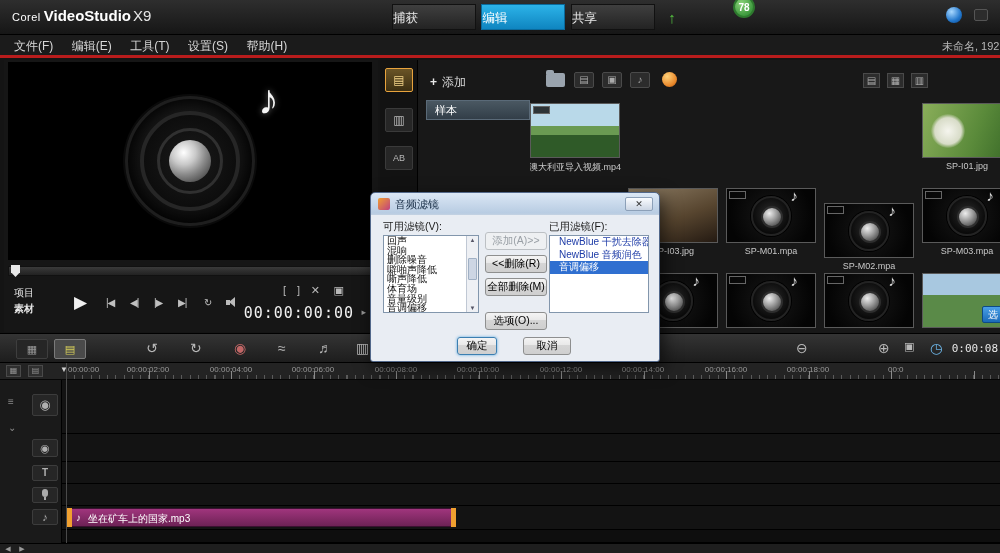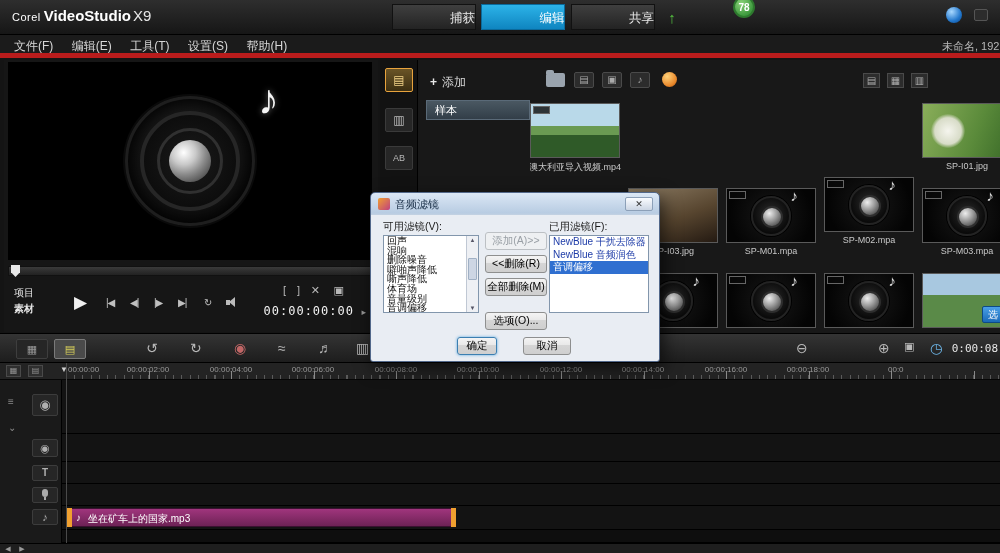--- a/index.html
+++ b/index.html
@@ -8,36 +8,36 @@
   .app{position:absolute;left:0;top:0;width:1000px;height:553px;overflow:hidden;background:#141414;color:#ddd}
 
   
   .titlebar{position:absolute;left:0;top:0;width:1000px;height:35px;
     background:linear-gradient(#2e2e2e,#161616);border-bottom:1px solid #000}
   .logo{position:absolute;left:12px;top:7px;white-space:nowrap}
   .logo-corel{font-size:11px;color:#fff;letter-spacing:.5px}
   .logo-vs{font-size:15px;font-weight:bold;color:#fff;margin-left:3px}
   .logo-x9{font-size:15px;color:#e8e8e8;margin-left:2px}
   .tabs{position:absolute;left:392px;top:4px;height:27px;white-space:nowrap}
-  .tab{display:inline-block;width:84px;height:26px;line-height:26px;text-align:right;
+  .tab{display:inline-block;width:84px;height:26px;line-height:26px;text-align:left;
     font-size:12.5px;color:#e8e8e8;background:linear-gradient(#3f3f3f,#232323);
     border:1px solid #111;margin-right:1px;cursor:pointer}
   .tab.active{background:linear-gradient(#2cb3e8,#0f85c0);color:#fff;border-color:#0a6a9c}
   .up-arrow{display:inline-block;margin-left:8px;color:#55c040;font-size:15px;font-weight:bold;vertical-align:middle}
   .badge78{position:absolute;left:733px;top:-4px;width:22px;height:22px;border-radius:50%;
     background:radial-gradient(circle at 35% 30%,#8cd47a,#3f9a3f 70%);border:2px solid #2e7a2e;
     color:#fff;font-size:10px;font-weight:bold;text-align:center;line-height:19px}
   .hdr-sphere{position:absolute;right:38px;top:7px;width:16px;height:16px;border-radius:50%;
     background:radial-gradient(circle at 35% 30%,#a8d8ff,#2277cc 60%,#0a4488)}
   .hdr-tray{position:absolute;right:12px;top:9px;width:14px;height:12px;background:#2c2c2c;
     border:1px solid #555;border-radius:2px}
 
   
   .menubar{position:absolute;left:0;top:35px;width:1000px;height:23px;background:#1b1b1b;
-    border-bottom:5px solid #b91c1c;overflow:hidden}
+    border-bottom:3px solid #b91c1c;overflow:hidden}
   .menu-item{display:inline-block;margin-left:14px;font-size:12px;color:#d8d8d8;line-height:23px;cursor:pointer}
   .proj-label{position:absolute;left:942px;top:0;font-size:11px;color:#b8b8b8;line-height:23px;white-space:nowrap}
 
   
   .preview-panel{position:absolute;left:4px;top:60px;width:374px;height:272px;background:#161616}
   .video-area{position:absolute;left:4px;top:2px;width:364px;height:198px;background:#000;overflow:hidden}
   .speaker{position:absolute;left:117px;top:34px;width:130px;height:130px}
   .sp-outer{position:absolute;left:0;top:0;width:130px;height:130px;border-radius:50%;
     background:radial-gradient(circle at 50% 45%,#2e2e2e,#0b0b0b 72%);border:3px solid #1e1e1e;
     box-shadow:0 0 0 2px #0a0a0a,inset 0 0 18px #000}
@@ -50,21 +50,21 @@
   .scrubber{position:absolute;left:4px;top:206px;width:364px;height:10px;
     background:linear-gradient(#3a3a3a,#222);border:1px solid #111}
   .scrub-thumb{position:absolute;left:2px;top:-2px;width:9px;height:12px;background:#e8e8e8;
     clip-path:polygon(0 0,100% 0,100% 60%,50% 100%,0 60%)}
   .transport{position:absolute;left:4px;top:222px;width:364px;height:48px}
   .mode-label{position:absolute;left:6px;font-size:10px;color:#e8e8e8;cursor:pointer}
   .t-play{position:absolute;left:66px;top:10px;font-size:17px;color:#f0f0f0;cursor:pointer}
   .t-ic{position:absolute;top:15px;font-size:10px;color:#c0c0c0;cursor:pointer;letter-spacing:-1px}
   .t-right-ic{position:absolute;top:2px;font-size:11px;color:#b8b8b8;cursor:pointer}
   .timecode{position:absolute;right:18px;top:22px;font-family:"DejaVu Sans Mono",monospace;
-    font-size:12px;color:#f2f2f2;letter-spacing:1px}
+    font-size:15px;color:#f2f2f2;letter-spacing:1px}
   .tc-arrow{position:absolute;right:6px;top:25px;font-size:9px;color:#999}
   .spk-icon{position:absolute;left:218px;top:15px;width:14px;height:11px}
   .spk-icon::before{content:"";position:absolute;left:0;top:3px;width:4px;height:5px;background:#bbb}
   .spk-icon::after{content:"";position:absolute;left:3px;top:0;border-top:5.5px solid transparent;
     border-bottom:5.5px solid transparent;border-right:6px solid #bbb}
 
   
   .nav-strip{position:absolute;left:380px;top:60px;width:38px;height:272px;background:#121212;border-right:1px solid #000}
   .nav-ic{position:absolute;left:5px;width:28px;height:24px;background:#262626;border:1px solid #3a3a3a;
     border-radius:2px;color:#b8b8b8;font-size:12px;text-align:center;line-height:22px;cursor:pointer}
@@ -164,21 +164,21 @@
   .dlg-ico{position:absolute;left:7px;top:5px;width:12px;height:12px;border-radius:2px;
     background:linear-gradient(135deg,#f0a030,#c04080)}
   .dlg-title-text{position:absolute;left:24px;top:4px;font-size:11px;color:#142a42}
   .dlg-close{position:absolute;right:6px;top:4px;width:28px;height:14px;border-radius:2px;
     background:linear-gradient(#fafcff,#ccd6e4);border:1px solid #8ca0b8;color:#333;
     font-size:9px;text-align:center;line-height:12px;cursor:pointer}
   .dlg-body{position:absolute;left:0;top:22px;width:288px;height:146px}
   .dlg-label{position:absolute;top:5px;font-size:10.5px;color:#1a1a1a;white-space:nowrap}
   .listbox{position:absolute;top:20px;height:78px;background:#fff;border:1px solid #8296ac;overflow:hidden}
   .litem{font-size:10px;line-height:9.6px;padding-left:3px;white-space:nowrap;color:#111;cursor:pointer}
-  .litem2{font-size:10px;line-height:12.5px;padding-left:3px;white-space:nowrap;color:#111;cursor:pointer}
+  .litem2{font-size:10px;line-height:12.5px;padding-left:9px;white-space:nowrap;color:#111;cursor:pointer}
   .litem2.nb{color:#1f3da8}
   .litem2.sel{background:#2f6fd0;color:#fff}
   .lscroll{position:absolute;right:0;top:0;width:12px;height:100%;background:#eef0f4;border-left:1px solid #c0c8d4}
   .sarr{position:absolute;left:0;width:11px;font-size:6px;color:#556;text-align:center;cursor:pointer}
   .sthumb{position:absolute;left:1px;top:22px;width:9px;height:22px;background:#cdd6e4;border:1px solid #a0b0c4;border-radius:1px;cursor:pointer}
   .dbtn{position:absolute;width:62px;height:18px;font-size:10.5px;color:#000;
     background:linear-gradient(#f4f4f4,#e8e8e8 45%,#d5d5d5 46%,#cfcfcf);
     border:1px solid #8e8f8f;border-radius:3px;cursor:pointer;
     font-family:"Liberation Sans","DejaVu Sans",sans-serif}
   .dbtn:disabled{color:#9aa0a6;background:#eef0f2;border-color:#bcc0c4}
@@ -281,21 +281,21 @@
       <div class="thumb th-tree"></div>
       <div class="tlabel">SP-I03.jpg</div>
     </div>
     <div class="cell" style="left:196px;top:85px">
       <div class="thumb th-audio">
           <div class="tbadge"></div>
           <div class="mini-speaker"></div>
         </div>
       <div class="tlabel">SP-M01.mpa</div>
     </div>
-    <div class="cell" style="left:294px;top:74px">
+    <div class="cell" style="left:294px;top:100px">
       <div class="thumb th-audio">
           <div class="tbadge"></div>
           <div class="mini-speaker"></div>
         </div>
       <div class="tlabel">SP-M02.mpa</div>
     </div>
     <div class="cell" style="left:392px;top:85px">
       <div class="thumb th-audio">
           <div class="tbadge"></div>
           <div class="mini-speaker"></div>

